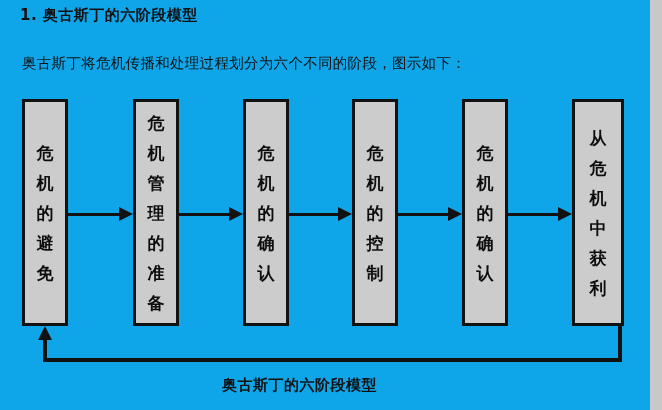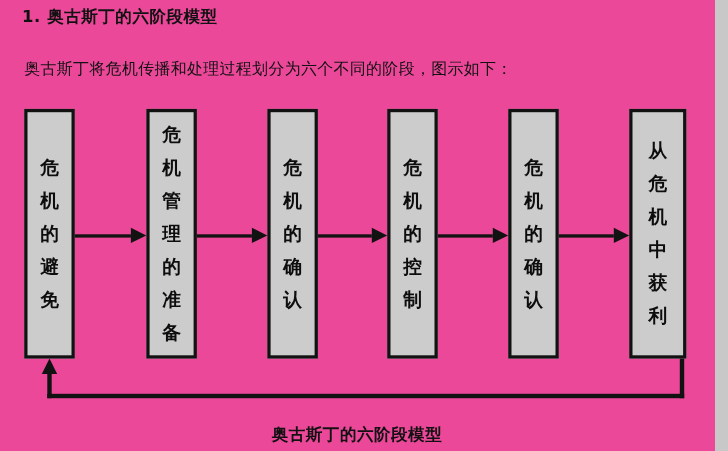--- a/index.html
+++ b/index.html
@@ -12,21 +12,21 @@
     background: #c8c8c8;
     font-family: "DejaVu Sans", "Liberation Sans", sans-serif;
     color: #111111;
     overflow: hidden;
     position: relative;
   }
   #page {
     position: relative;
     width: 650px;
     height: 410px;
-    background: #ec4899;
+    background: #0ea5e9;
   }
 
   
   .heading {
     position: absolute;
     left: 20px;
     top: 4px;
     font-size: 15px;
     font-weight: bold;
     letter-spacing: 0.5px;
@@ -137,27 +137,26 @@
     width: 0;
     height: 0;
     border-left: 7px solid transparent;
     border-right: 7px solid transparent;
     border-bottom: 14px solid #121212;
   }
 
   .caption {
     position: absolute;
     left: 222px;
-    top: 386px;
+    top: 376px;
     font-size: 15px;
     font-weight: bold;
     letter-spacing: 0.5px;
     white-space: nowrap;
     font-family: "DejaVu Serif", "Liberation Serif", serif;
-    margin-left: 25px;
   }
 </style>
 </head>
 <body>
 
 <div id="page">
 
   <div class="heading">1. 奥古斯丁的六阶段模型</div>
   <div class="intro">奥古斯丁将危机传播和处理过程划分为六个不同的阶段，图示如下：</div>
 

